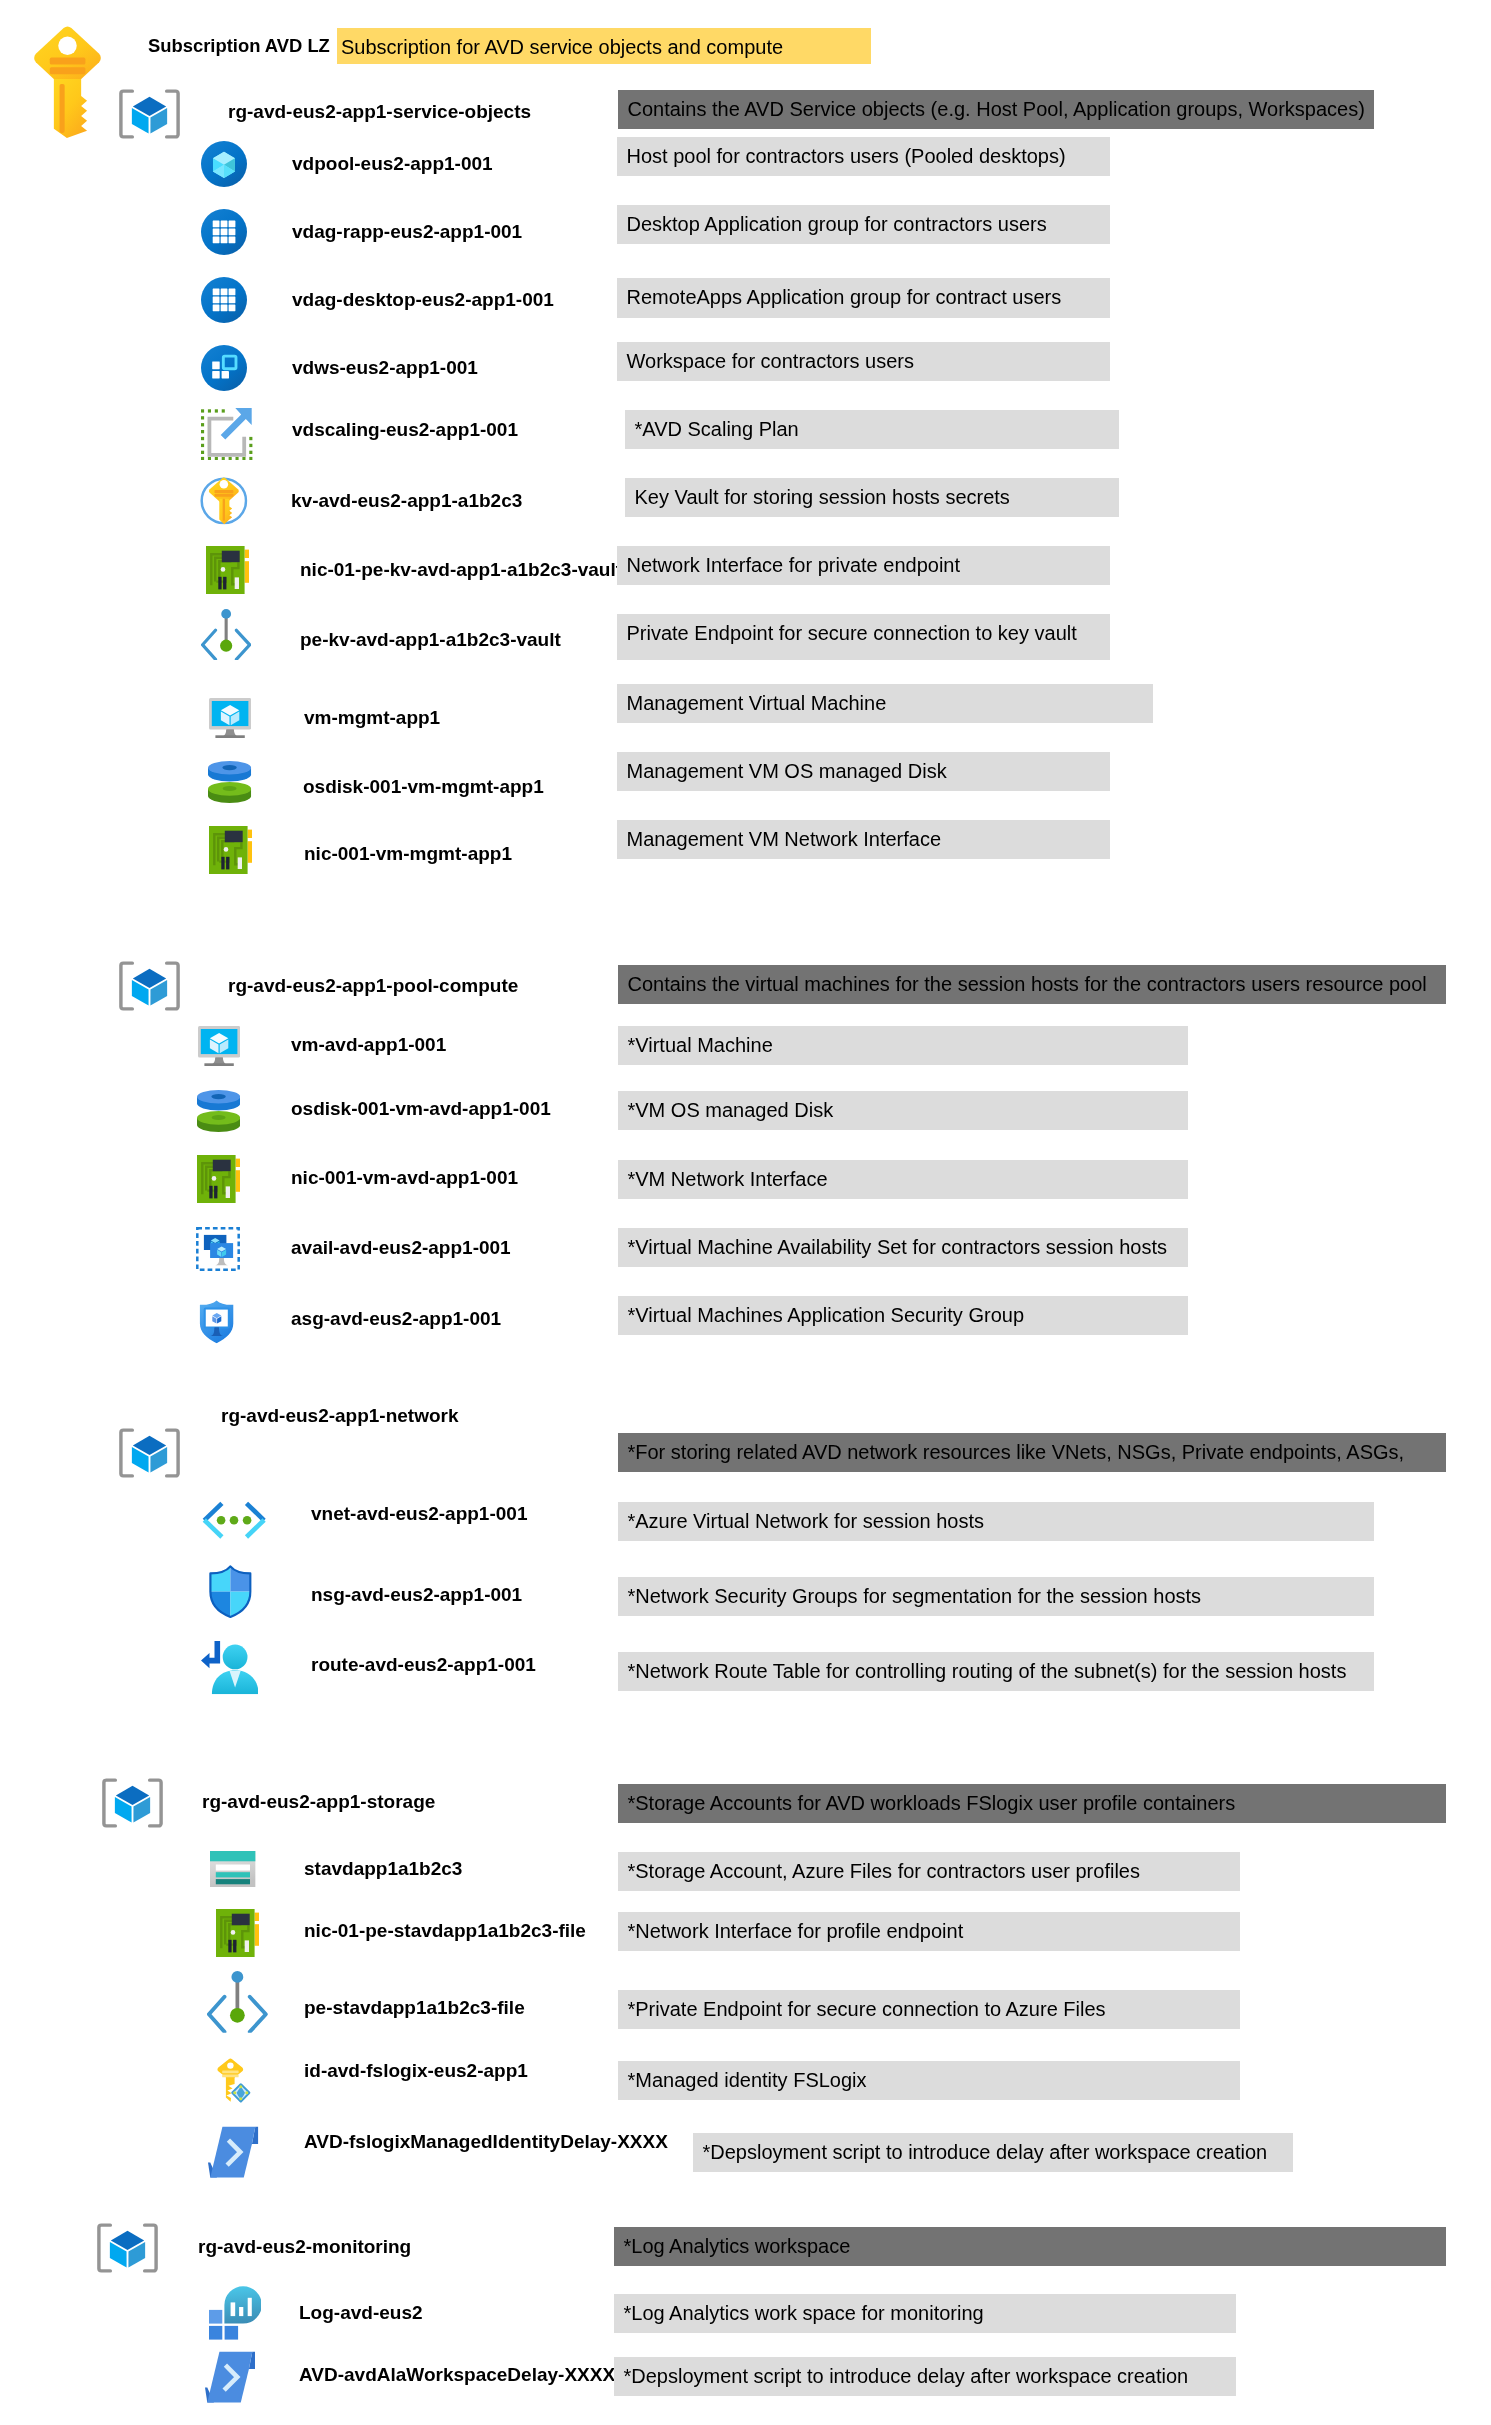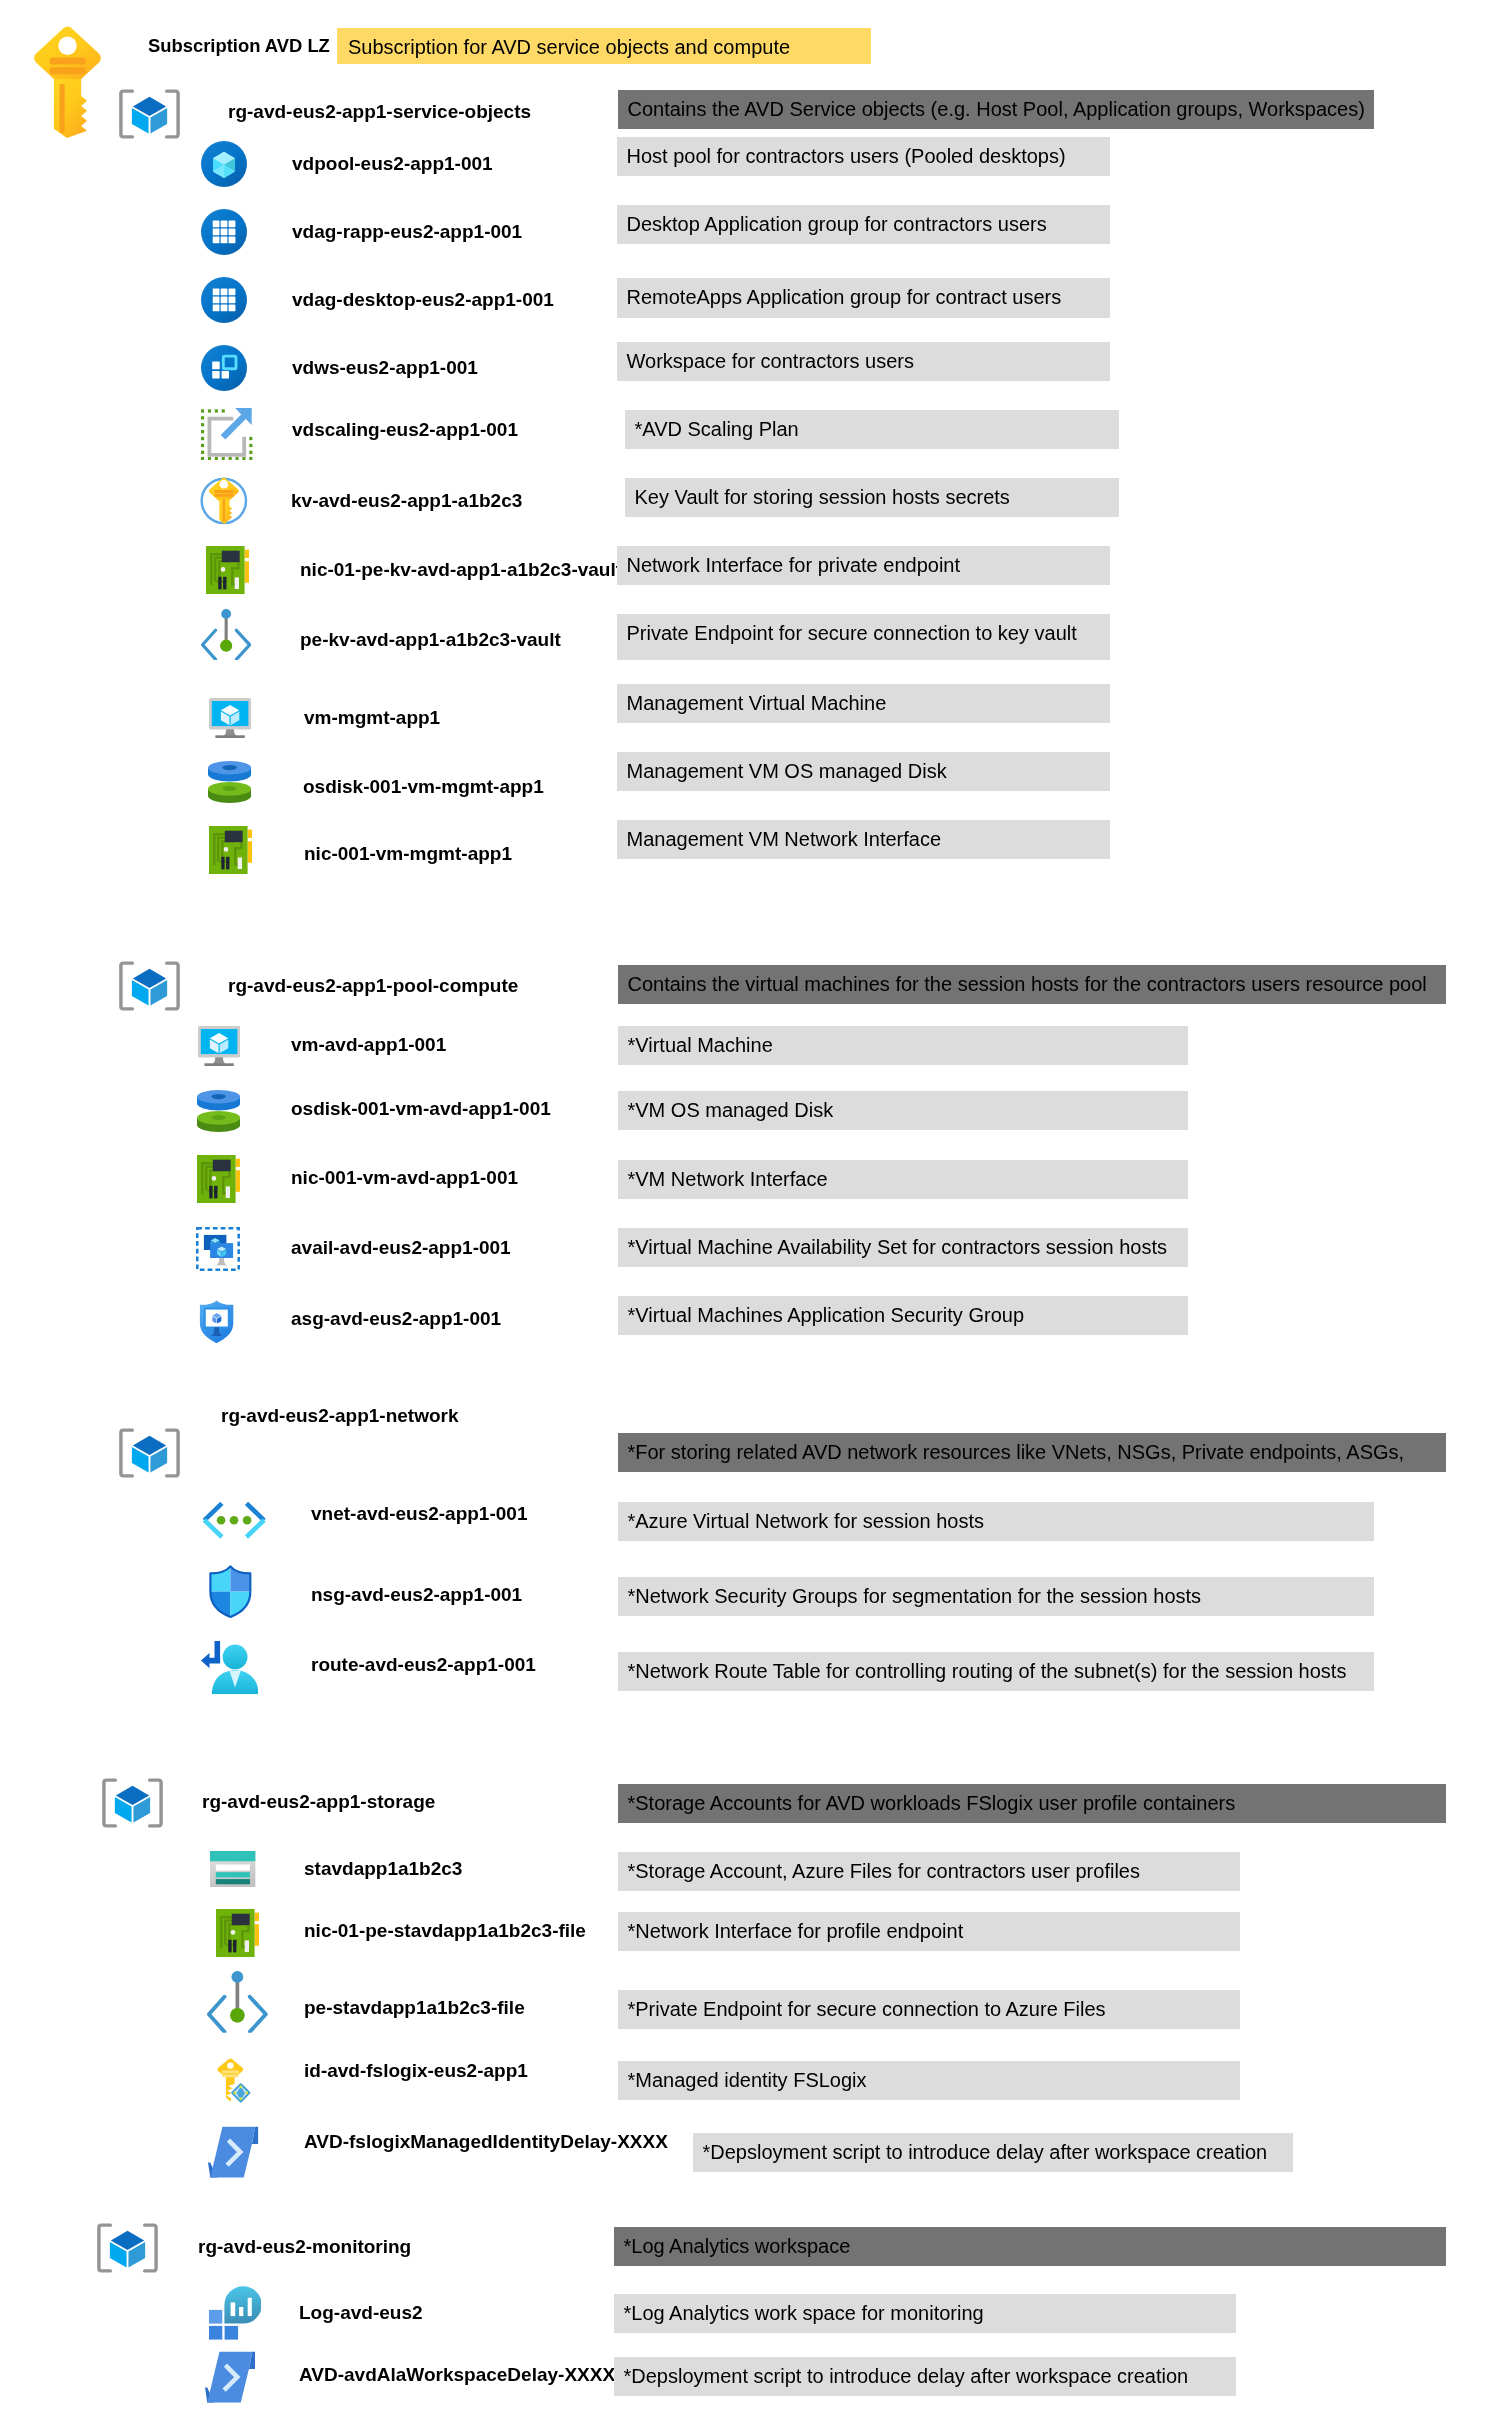--- a/index.html
+++ b/index.html
@@ -2,21 +2,21 @@
 <html><head>
 <meta charset="utf-8">
 <style>
   html,body{margin:0;padding:0;background:#ffffff;}
   body{width:1491px;height:2425px;position:relative;font-family:"Liberation Sans",sans-serif;color:#000000;}
   .icon{position:absolute;}
   .lbl{position:absolute;font-size:19px;line-height:28px;white-space:nowrap;}
   .bold{font-weight:bold;margin-left:20px;}
   .title-lbl{font-size:18.4px;}
   .box{position:absolute;font-size:20px;line-height:39px;white-space:nowrap;padding-left:9.5px;box-sizing:border-box;overflow:hidden;}
-  .box.amber{padding-left:11px;}
+  .box.amber{padding-left:4px;}
   .box.gray{background:#dcdcdc;}
   .box.cyan{background:#737373;}
   .box.amber{background:#ffd966;}
 </style>
 </head>
 <body>
 
 <svg width="0" height="0" style="position:absolute" aria-hidden="true">
 <defs>
 
@@ -377,21 +377,21 @@
 <div class="box gray" style="left:617px;top:546px;width:493px;height:39px">Network Interface for private endpoint</div>
 <svg class="icon" width="50.3" height="51.1" style="left:200.5px;top:608.5px">
     <use href="#ic-private-endpoint"></use>
   </svg>
 <div class="lbl bold" style="left:280px;top:626.0px">pe-kv-avd-app1-a1b2c3-vault</div>
 <div class="box gray" style="left:617px;top:614px;width:493px;height:46px">Private Endpoint for secure connection to key vault</div>
 <svg class="icon" width="42.2" height="40" style="left:208.9px;top:698.0px">
     <use href="#ic-vm"></use>
   </svg>
 <div class="lbl bold" style="left:284px;top:704.0px">vm-mgmt-app1</div>
-<div class="box gray" style="left:617px;top:684px;width:493px;height:39px">Management Virtual Machine</div>
+<div class="box gray" style="left:617px;top:684px;width:536px;height:39px">Management Virtual Machine</div>
 <svg class="icon" width="43.2" height="41.9" style="left:208.4px;top:761.0px">
     <use href="#ic-disk"></use>
   </svg>
 <div class="lbl bold" style="left:283px;top:773.0px">osdisk-001-vm-mgmt-app1</div>
 <div class="box gray" style="left:617px;top:752px;width:493px;height:39px">Management VM OS managed Disk</div>
 <svg class="icon" width="43.2" height="48.1" style="left:208.7px;top:826.2px">
     <use href="#ic-nic"></use>
   </svg>
 <div class="lbl bold" style="left:284px;top:840.0px">nic-001-vm-mgmt-app1</div>
 <div class="box gray" style="left:617px;top:820px;width:493px;height:39px">Management VM Network Interface</div>

